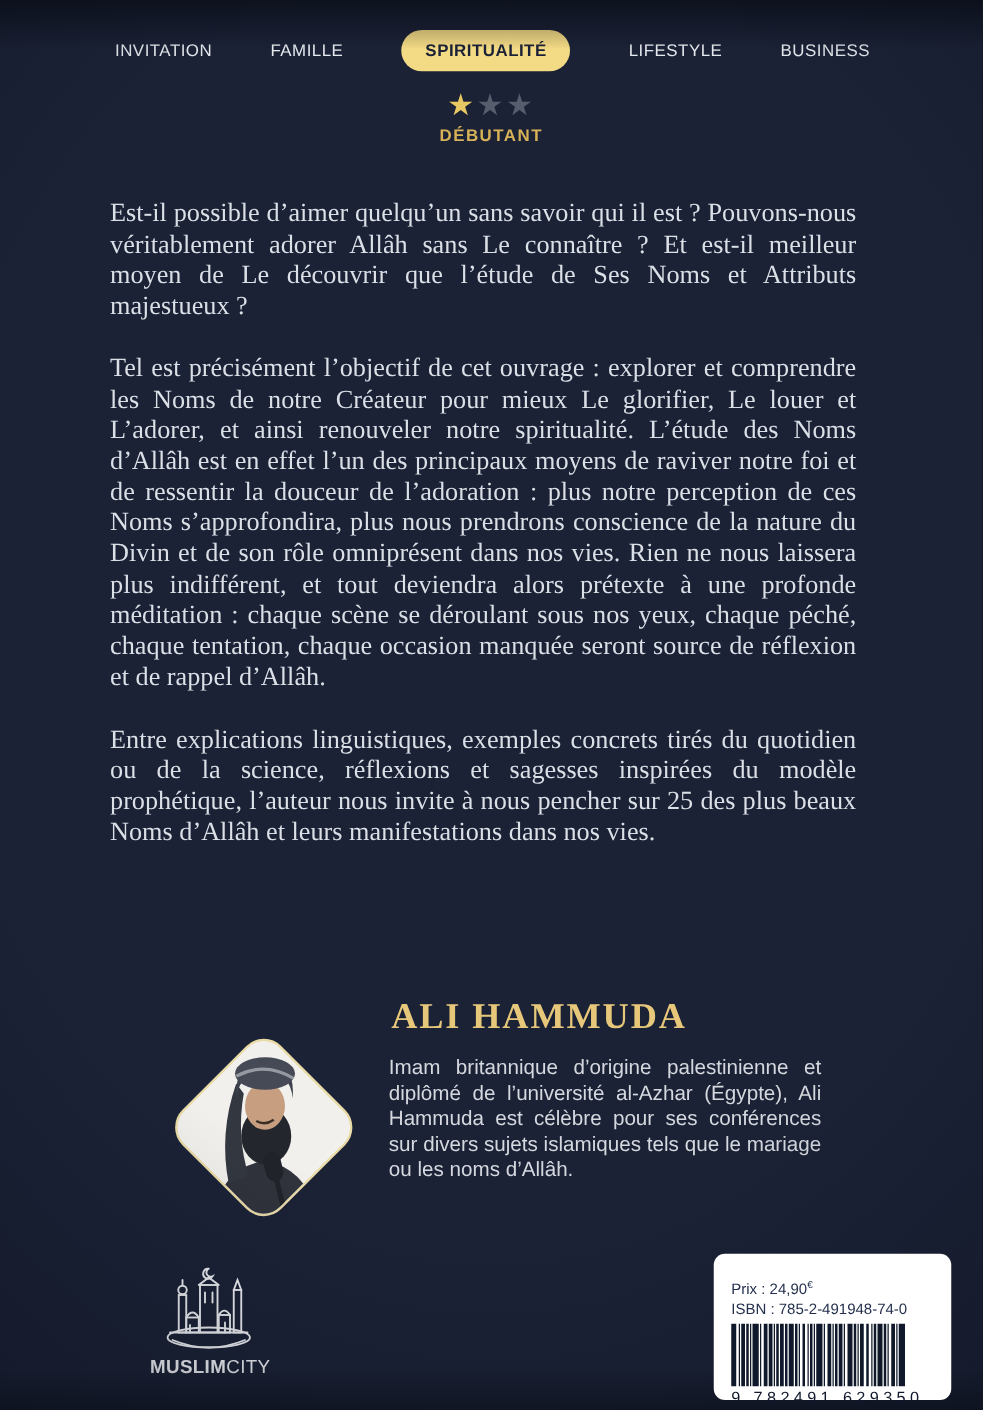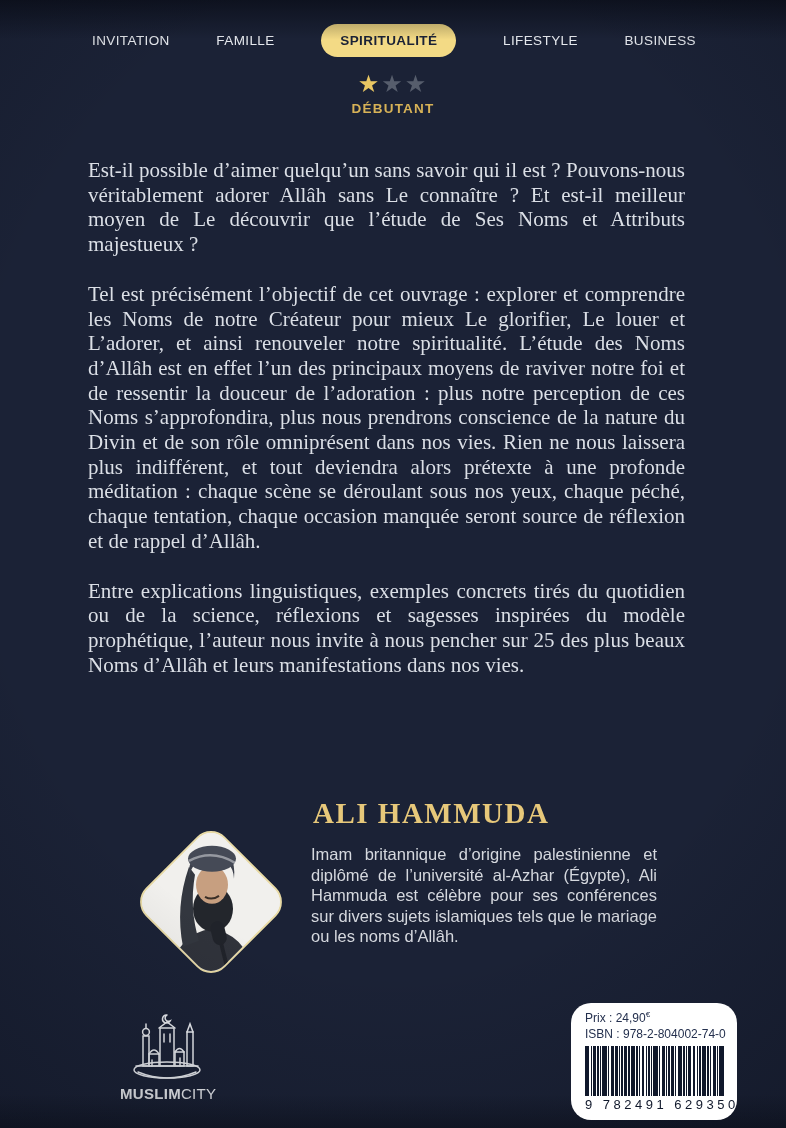--- a/index.html
+++ b/index.html
@@ -80,23 +80,23 @@
 
   
   .logo { position:absolute; left:120px; top:1012px; width:92px; text-align:center; }
   .logo svg { display:block; margin:0 auto; }
   .logo-text { color:#eceef2; font-size:15px; letter-spacing:.3px; margin-top:3px; white-space:nowrap; }
   .logo-text .bold { font-weight:800; }
   .logo-text .light { font-weight:400; }
 
   
   .barcode-box {
-    position:absolute; left:571px; top:1003px; width:166px; height:117px;
-    background:#ffffff; border-radius:20px;
-    padding:4px 12px 0 14px;
+    position:absolute; left:571px; top:1003px; width:190px; height:117px;
+    background:#ffffff; border-radius:9px;
+    padding:17px 12px 0 14px;
     color:#24304e;
     z-index:6;
   }
   .price-line, .isbn-line { font-size:12px; line-height:16px; white-space:nowrap; }
   .price-line sup { font-size:8px; }
   .barcode {
     margin-top:4px; height:50px;
     display:flex; align-items:stretch;
   }
   .barcode .bar { background:#10182b; margin-right:1.2px; }
@@ -184,21 +184,21 @@
       <line x1="58" y1="46" x2="58" y2="54"></line>
 
       <ellipse cx="45" cy="58" rx="33" ry="8"></ellipse>
       <path d="M16,60 Q45,72 74,60"></path>
     </svg>
     <div class="logo-text"><span class="bold">MUSLIM</span><span class="light">CITY</span></div>
   </div>
 
   <div class="barcode-box">
     <div class="price-line"><span>Prix : 24,90</span><sup>€</sup></div>
-    <div class="isbn-line">ISBN : 978-2-804002-74-0</div>
+    <div class="isbn-line">ISBN : 785-2-491948-74-0</div>
     <div class="barcode">
         <div class="bar" style="width: 4.35px;"></div>
         <div class="bar" style="width: 1.45px;"></div>
         <div class="bar" style="width: 2.9px;"></div>
         <div class="bar" style="width: 1.45px;"></div>
         <div class="bar" style="width: 1.45px;"></div>
         <div class="bar" style="width: 4.35px;"></div>
         <div class="bar" style="width: 1.45px;"></div>
         <div class="bar" style="width: 2.9px;"></div>
         <div class="bar" style="width: 2.9px;"></div>

